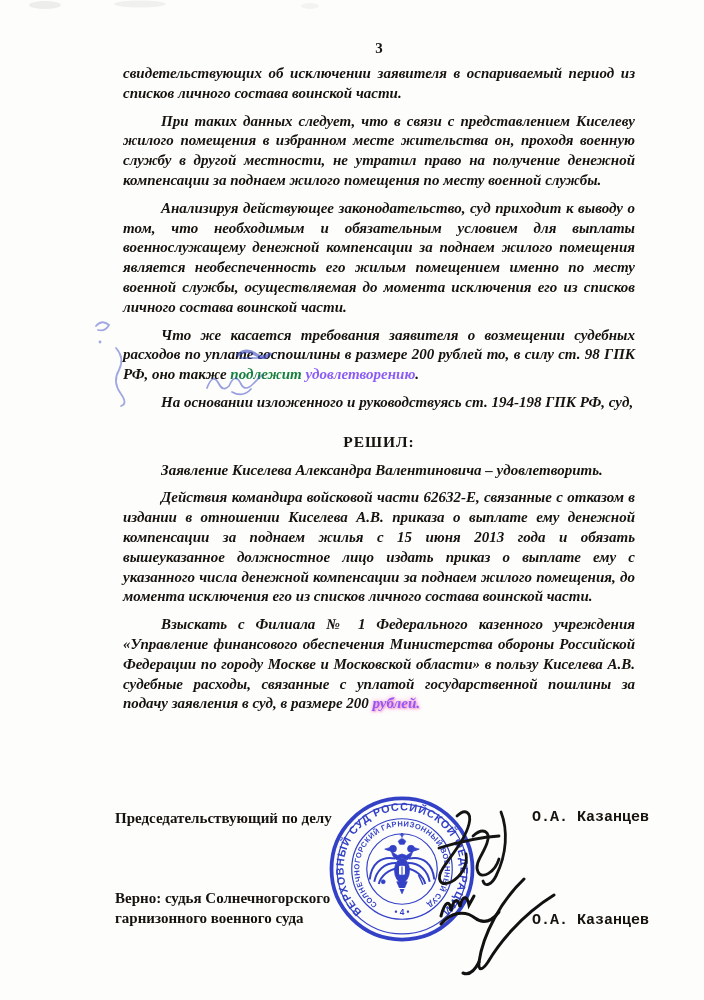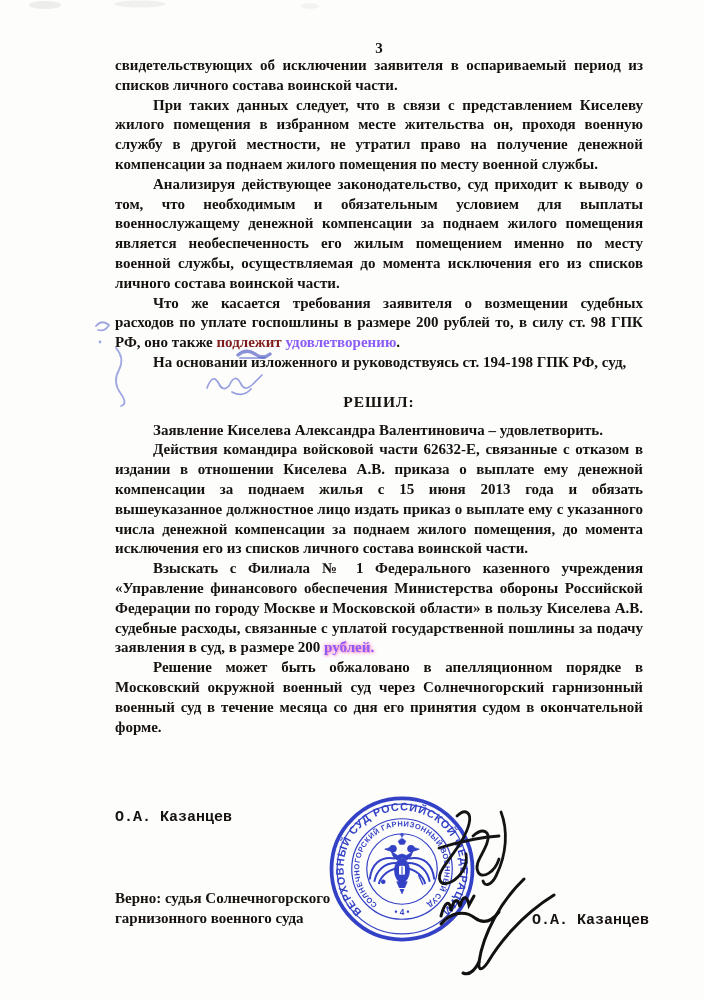--- a/index.html
+++ b/index.html
@@ -6,27 +6,27 @@
   body{width:704px;height:1000px;background:#e9e9e9;}
   .page{
     position:relative;width:704px;height:1000px;background:#fdfdfc;overflow:hidden;
     font-family:"Liberation Serif","DejaVu Serif",serif;color:#16120e;
   }
   .page-number{
     position:absolute;top:40px;left:115px;width:528px;text-align:center;
     font-size:15px;font-weight:700;
   }
   .textblock{position:absolute;left:115px;top:56px;width:528px;}
-  p.doc{margin:0;font-size:15px;line-height:19.8px;font-weight:700;text-align:justify;}
+  p.doc{margin:8px;font-size:15px;line-height:19.8px;font-weight:700;text-align:justify;font-style:italic;}
   p.doc.indent{text-indent:38px;}
   .heading{
     text-align:center;font-weight:700;font-size:15.5px;letter-spacing:1px;
     margin:19px 0 9px 0;line-height:19.8px;
   }
-  .ink-crimson{color:#7f1d1d;}
+  .ink-crimson{color:#15803d;}
   .ink-purple{color:#8b5cf6;}
   .ink-pink{color:#8b5cf6;text-shadow:0 0 4px rgba(255,118,194,.9),1px 1px 2px rgba(255,118,194,.7);}
   .sig-row{
     position:absolute;left:115px;width:534px;display:flex;justify-content:space-between;
     font-size:15px;font-weight:700;line-height:20px;
   }
   #sig-row-1{top:808px;}
   #sig-row-2{top:847px;margin-top:41px;}
   #sig-row-3{top:904px;}
   .sig-label{width:262px;}
@@ -60,24 +60,24 @@
   <div class="textblock" id="body-items">
       <p class="doc"><span>свидетельствующих об исключении заявителя в оспариваемый период из списков личного состава воинской части.</span></p>
       <p class="doc indent"><span>При таких данных следует, что в связи с представлением Киселеву жилого помещения в избранном месте жительства он, проходя военную службу в другой местности, не утратил право на получение денежной компенсации за поднаем жилого помещения по месту военной службы.</span></p>
       <p class="doc indent"><span>Анализируя действующее законодательство, суд приходит к выводу о том, что необходимым и обязательным условием для выплаты военнослужащему денежной компенсации за поднаем жилого помещения является необеспеченность его жилым помещением именно по месту военной службы, осуществляемая до момента исключения его из списков личного состава воинской части.</span></p>
       <p class="doc indent"><span>Что же касается требования заявителя о возмещении судебных расходов по уплате госпошлины в размере 200 рублей то, в силу ст. 98 ГПК РФ, оно также </span><span class="ink-crimson">подлежит</span><span> </span><span class="ink-purple">удовлетворению</span><span>.</span></p>
       <p class="doc indent"><span>На основании изложенного и руководствуясь ст. 194-198 ГПК РФ, суд,</span></p>
       <div class="heading">РЕШИЛ:</div>
       <p class="doc indent"><span>Заявление Киселева Александра Валентиновича – удовлетворить.</span></p>
       <p class="doc indent"><span>Действия командира войсковой части 62632-Е, связанные с отказом в издании в отношении Киселева А.В. приказа о выплате ему денежной компенсации за поднаем жилья с 15 июня 2013 года и обязать вышеуказанное должностное лицо издать приказ о выплате ему с указанного числа денежной компенсации за поднаем жилого помещения, до момента исключения его из списков личного состава воинской части.</span></p>
       <p class="doc indent"><span>Взыскать с Филиала № 1 Федерального казенного учреждения «Управление финансового обеспечения Министерства обороны Российской Федерации по городу Москве и Московской области» в пользу Киселева А.В. судебные расходы, связанные с уплатой государственной пошлины за подачу заявления в суд, в размере 200 </span><span class="ink-pink">рублей.</span></p>
-      <p class="doc indent"><span>Решение может быть обжаловано в апелляционном порядке в Московский окружной военный суд через Солнечногорский гарнизонный военный суд в течение месяца со дня его принятия судом в окончательной форме.</span></p>
     </div>
 
   <div class="sig-row" id="sig-row-1">
+    <span class="sig-label">Председательствующий по делу</span>
     <span class="sig-name">О.А. Казанцев</span>
   </div>
   <div class="sig-row" id="sig-row-2">
     <span class="sig-label">Верно: судья Солнечногорского гарнизонного военного суда</span>
     <span class="sig-name">О.А. Казанцев</span>
   </div>
 
   <svg class="stamp" viewBox="0 0 200 200">
     <defs>
       <path id="outerRing" d="M100,178 A78,78 0 1 1 100.01,178"></path>

